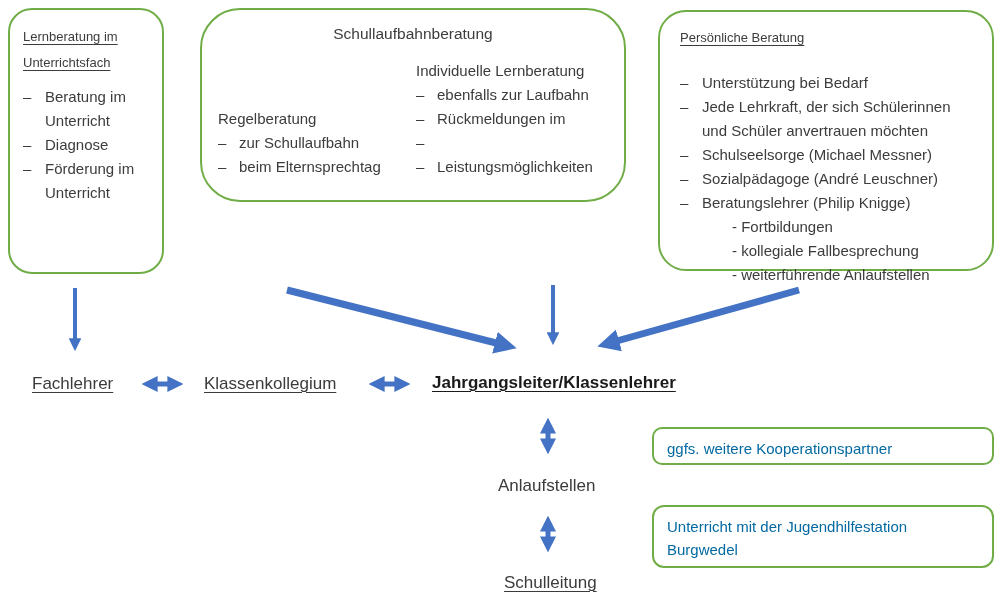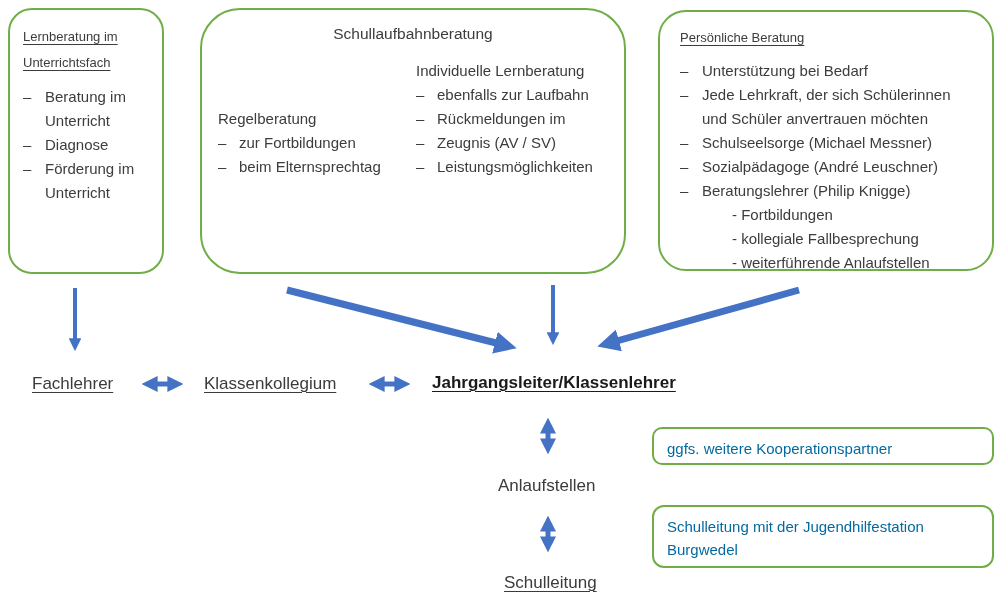--- a/index.html
+++ b/index.html
@@ -19,32 +19,32 @@
     color:var(--text);
     overflow:hidden;
     margin:0 auto;
   }
   .gbox{
     position:absolute;
     border:2px solid var(--green);
     background:#fff;
   }
   .b1{left:8px;top:8px;width:156px;height:266px;border-radius:24px;}
-  .b2{left:200px;top:8px;width:426px;height:266px;border-radius:40px;}
+  .b2{left:200px;top:8px;width:426px;height:194px;border-radius:40px;}
   .b3{left:658px;top:10px;width:336px;height:261px;border-radius:28px;}
   .sideA{left:652px;top:427px;width:342px;height:38px;border-radius:10px;}
   .sideB{left:652px;top:505px;width:342px;height:63px;border-radius:12px;}
 
   .b1-inner{padding:14px 8px 0 13px;font-size:15px;line-height:24px;}
   .b3-inner{padding:13px 10px 0 20px;font-size:15px;line-height:24px;}
 
   .u{text-decoration:underline;text-underline-offset:3px;text-decoration-thickness:1px;}
   .box-title{font-size:13px;line-height:26px;}
   .b1 .box-title{margin-bottom:9px;max-width:128px;}
-  .b3 .box-title{margin-bottom:8px;}
+  .b3 .box-title{margin-bottom:20px;}
 
   .bullet{display:flex;align-items:flex-start;}
   .bullet .dash{flex:0 0 22px;}
   .b3 .bullet .btxt{max-width:252px;}
   .subitem{margin-left:52px;line-height:24px;}
 
   .b2-title{text-align:center;margin-top:15px;font-size:15.5px;}
   .b2 .col{position:absolute;top:48px;font-size:15px;line-height:24px;}
   .b2 .col1{left:16px;width:190px;margin-top:48px;}
   .b2 .col2{left:214px;width:205px;}
@@ -84,40 +84,39 @@
       </div>
     </div>
   </div>
 
   <div class="gbox b2">
     <div class="b2-title">Schullaufbahnberatung</div>
     <div class="col col1">
       <div class="col-heading">Regelberatung</div>
       <div class="bullet">
         <span class="dash">–</span>
-        <span class="btxt">zur Fortbildungen</span>
+        <span class="btxt">zur Schullaufbahn</span>
       </div>
       <div class="bullet">
         <span class="dash">–</span>
         <span class="btxt">beim Elternsprechtag</span>
       </div>
     </div>
     <div class="col col2">
       <div class="col-heading">Individuelle Lernberatung</div>
       <div class="bullet">
         <span class="dash">–</span>
         <span class="btxt">ebenfalls zur Laufbahn</span>
       </div>
       <div class="bullet">
         <span class="dash">–</span>
         <span class="btxt">Rückmeldungen im</span>
       </div>
       <div class="bullet">
         <span class="dash">–</span>
-        <span class="btxt">Zeugnis (AV / SV)</span>
       </div>
       <div class="bullet">
         <span class="dash">–</span>
         <span class="btxt">Leistungsmöglichkeiten</span>
       </div>
     </div>
   </div>
 
   <div class="gbox b3">
     <div class="b3-inner">
@@ -151,21 +150,21 @@
   <span class="lbl u" style="left:32px;top:374px;">Fachlehrer</span>
   <span class="lbl u bold" style="left:432px;top:373px;">Jahrgangsleiter/Klassenlehrer</span>
   <span class="lbl u" style="left:204px;top:374px;">Klassenkollegium</span>
   <span class="lbl" style="left:498px;top:476px;">Anlaufstellen</span>
   <span class="lbl u" style="left:504px;top:573px;">Schulleitung</span>
 
   <div class="gbox sideA">
     <div class="side-text">ggfs. weitere Kooperationspartner</div>
   </div>
   <div class="gbox sideB">
-    <div class="side-text">Schulleitung mit der Jugendhilfestation Burgwedel</div>
+    <div class="side-text">Unterricht mit der Jugendhilfestation Burgwedel</div>
   </div>
 
   <svg class="arrows" width="1000" height="608" viewBox="0 0 1000 608">
     <defs>
       <marker id="ah" viewBox="0 0 10 10" refX="6" refY="5" markerWidth="3.2" markerHeight="3.2" orient="auto-start-reverse">
         <path class="ahead" d="M0,0 L10,5 L0,10 z"></path>
       </marker>
     </defs>
     <line x1="75" y1="288" x2="75" y2="346" stroke-width="4" marker-end="url(#ah)"></line>
     <line x1="287" y1="290" x2="508" y2="346" stroke-width="7" marker-end="url(#ah)"></line>

